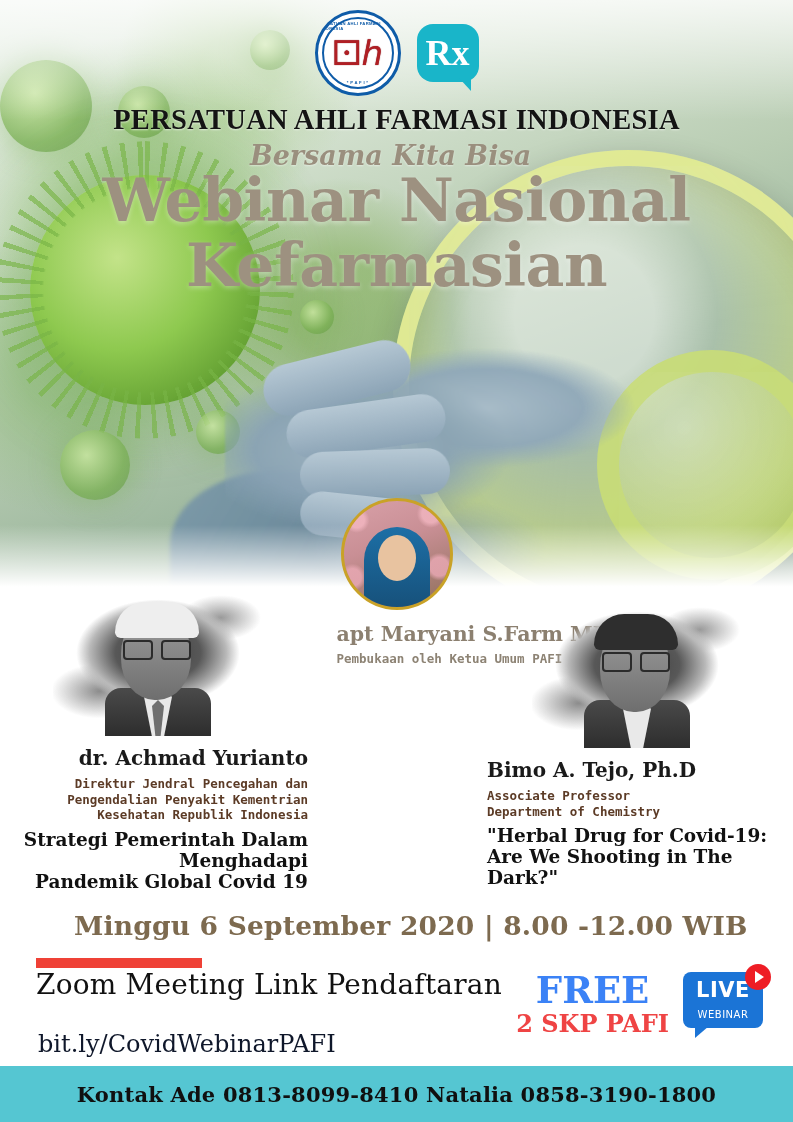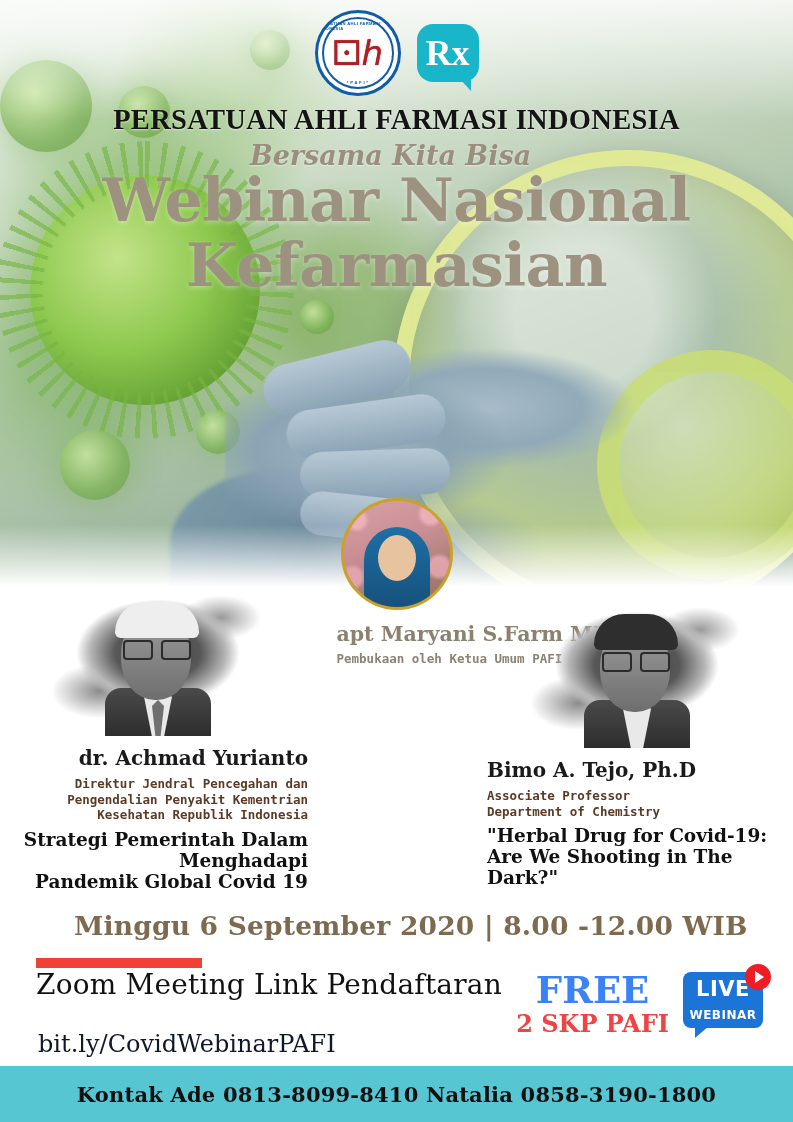--- a/index.html
+++ b/index.html
@@ -423,21 +423,21 @@
     border-right: 14px solid transparent;
     border-top: 12px solid #1b74d6;
   }
   .live-text {
     font-family: "DejaVu Sans", sans-serif;
     font-weight: bold; font-size: 21px; letter-spacing: .5px;
   }
   .webinar-text {
     margin-top: 9px;
     font-family: "DejaVu Sans", sans-serif;
-    font-weight: bold; font-size: 12px; letter-spacing: .5px;
+    font-weight: normal; font-size: 10px; letter-spacing: .5px;
   }
   .yt-dot {
     position: absolute; right: -2px; top: -8px;
     width: 26px; height: 26px; border-radius: 50%;
     background: #ee1d25;
     display: flex; align-items: center; justify-content: center;
   }
   .yt-dot i {
     width: 0; height: 0;
     border-left: 9px solid #ffffff;

